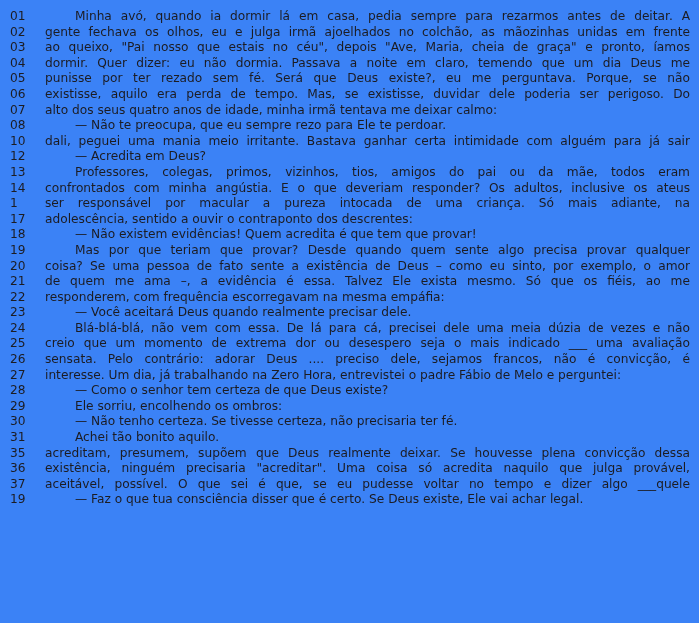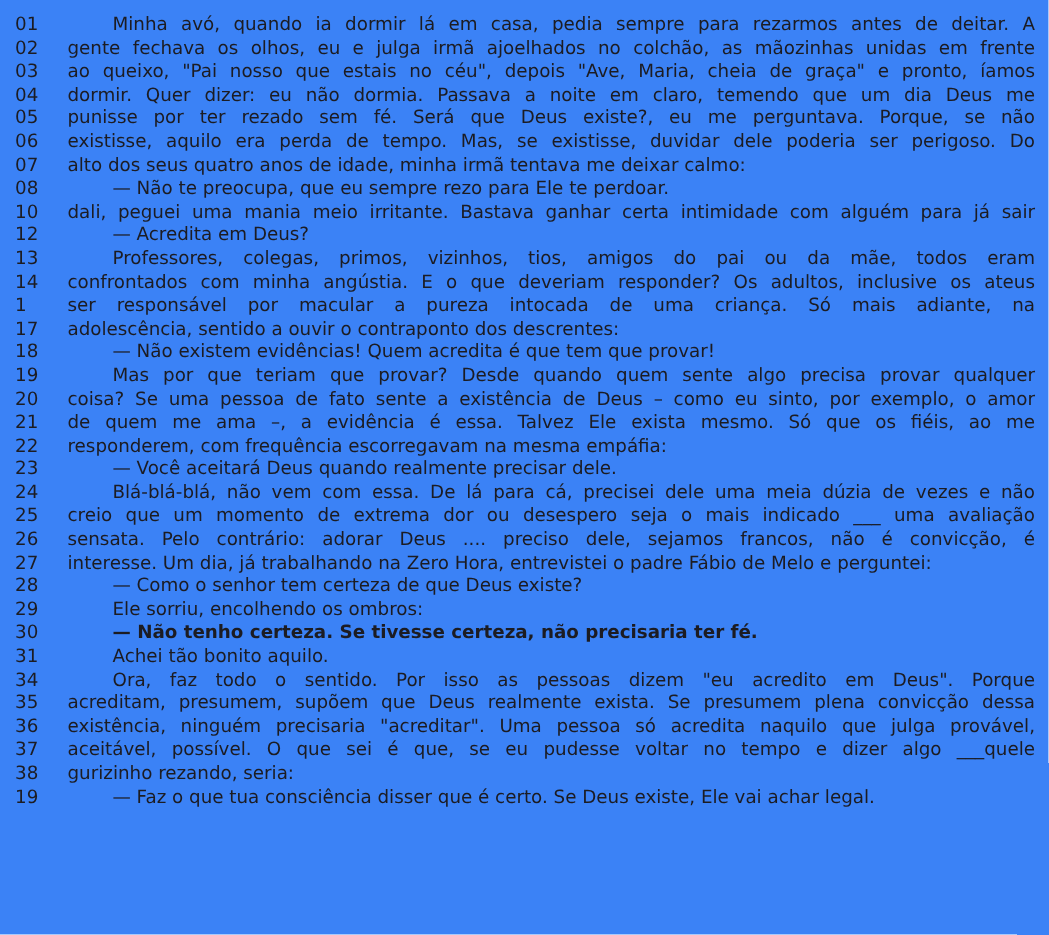--- a/index.html
+++ b/index.html
@@ -33,21 +33,21 @@
     min-width: 0;
   }
   .text.justify {
     text-align: justify;
     text-align-last: justify;
   }
   .text.indent {
     text-indent: 30px;
   }
   .text.bold {
-    font-weight: bold;
+    font-weight: normal;
   }
 </style>
 </head>
 <body>
 
 <div class="page" style="color: rgb(28, 28, 34); background: #3b82f6;">
   <div id="passage">
       <div class="line">
         <span class="num">01</span>
         <span class="text justify indent">Minha avó, quando ia dormir lá em casa, pedia sempre para rezarmos antes de deitar. A</span>
@@ -154,37 +154,29 @@
       </div>
       <div class="line">
         <span class="num">30</span>
         <span class="text indent bold">— Não tenho certeza. Se tivesse certeza, não precisaria ter fé.</span>
       </div>
       <div class="line">
         <span class="num">31</span>
         <span class="text indent">Achei tão bonito aquilo.</span>
       </div>
       <div class="line">
-        <span class="num">34</span>
-        <span class="text justify indent">Ora, faz todo o sentido. Por isso as pessoas dizem "eu acredito em Deus". Porque</span>
-      </div>
-      <div class="line">
         <span class="num">35</span>
-        <span class="text justify">acreditam, presumem, supõem que Deus realmente exista. Se presumem plena convicção dessa</span>
+        <span class="text justify">acreditam, presumem, supõem que Deus realmente deixar. Se houvesse plena convicção dessa</span>
       </div>
       <div class="line">
         <span class="num">36</span>
-        <span class="text justify">existência, ninguém precisaria "acreditar". Uma pessoa só acredita naquilo que julga provável,</span>
+        <span class="text justify">existência, ninguém precisaria "acreditar". Uma coisa só acredita naquilo que julga provável,</span>
       </div>
       <div class="line">
         <span class="num">37</span>
         <span class="text justify">aceitável, possível. O que sei é que, se eu pudesse voltar no tempo e dizer algo ___quele</span>
-      </div>
-      <div class="line">
-        <span class="num">38</span>
-        <span class="text">gurizinho rezando, seria:</span>
       </div>
       <div class="line">
         <span class="num">19</span>
         <span class="text indent">— Faz o que tua consciência disser que é certo. Se Deus existe, Ele vai achar legal.</span>
       </div>
     </div>
 </div>
 
 </body></html>

